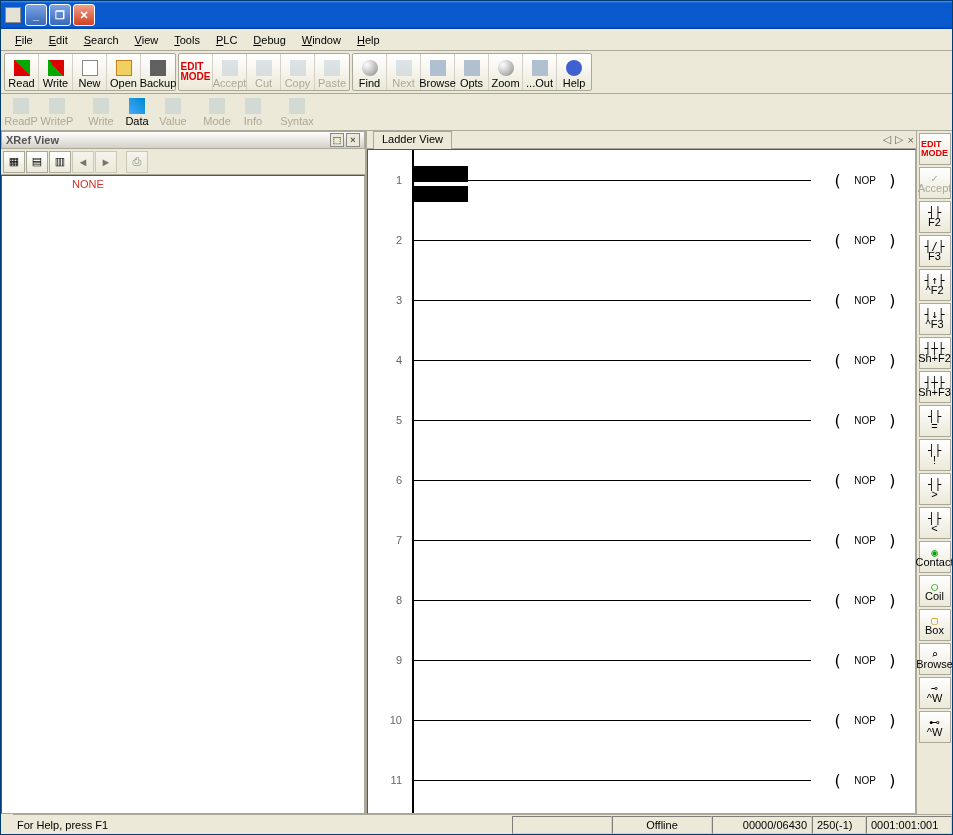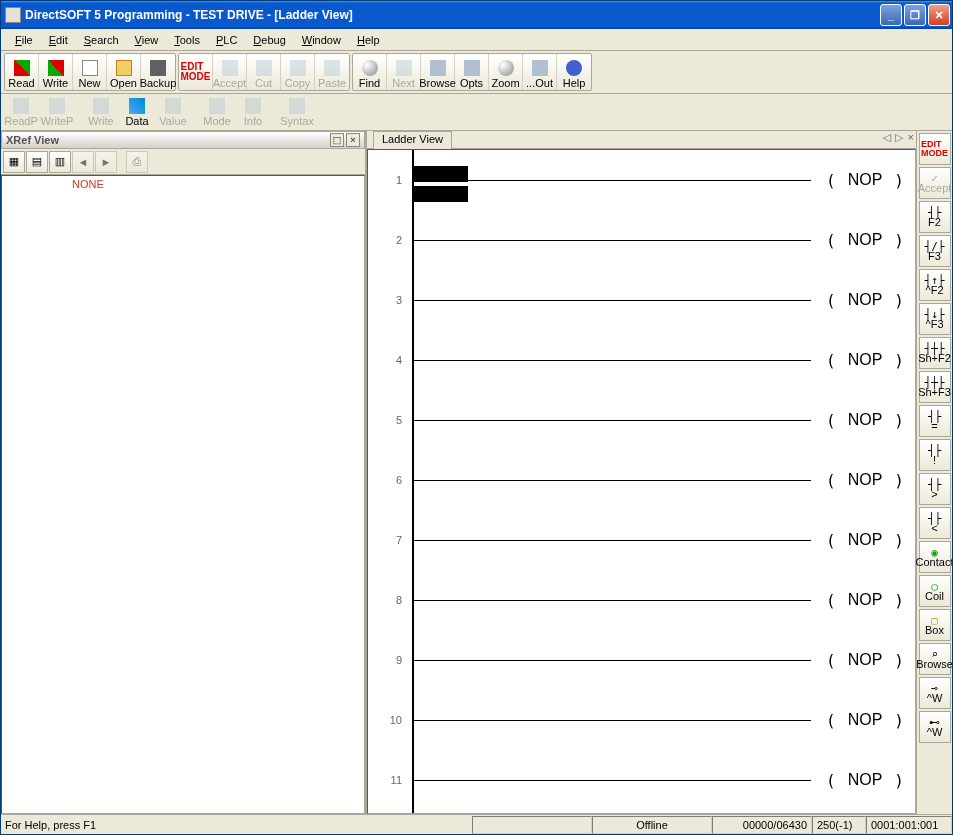--- a/index.html
+++ b/index.html
@@ -36,63 +36,62 @@
 .xth{border-right:1px solid #aca899;display:flex;align-items:center;justify-content:center;font-size:11px;color:#000;}
 .xth.c1{width:172px;}
 .xth.c2{width:48px;}
 .xth.c3{width:56px;}
 .xth.c4{flex:1;}
 .xbody{flex:1;background:#fff;border:1px inset #aca899;}
 .xrow{display:flex;height:16px;}
 .xcell{display:flex;align-items:center;justify-content:center;}
 .xcell.c1{width:172px;color:#d0342c;}
 .rightpane{flex:1;display:flex;flex-direction:column;background:#ece9d8;}
-.tabrow{height:18px;display:flex;align-items:flex-start;border-bottom:1px solid #aca899;background:#ece9d8;padding-left:6px;}
+.tabrow{height:18px;display:flex;align-items:center;border-bottom:1px solid #aca899;background:#ece9d8;padding-left:6px;}
 .tab{height:18px;background:#ece9d8;border:1px solid #aca899;border-bottom:none;padding:1px 8px;font-size:11px;}
 .tabrow .sp{flex:1;}
 .tabctrl{font-size:11px;color:#666;padding:0 2px;}
 .ladder{flex:1;background:#fff;border:1px inset #aca899;overflow:hidden;position:relative;}
 .rail{position:absolute;top:0;bottom:0;width:2px;background:#000;}
 .railL{left:44px;}
 .rung{display:flex;align-items:center;height:60px;position:relative;}
 .rnum{width:40px;text-align:right;padding-right:6px;color:#666;}
 .rline{flex:1;border-top:1px solid #000;margin-left:4px;margin-right:4px;}
 .coilwrap{width:100px;display:flex;align-items:center;justify-content:center;}
 .paren{font-family:monospace;font-size:16px;}
-.nop{padding:0 12px;font-size:16px;}
+.nop{padding:0 12px;font-size:10px;}
 .cursor{position:absolute;left:46px;top:16px;width:54px;height:36px;}
 .cursor .cbar{height:16px;background:#000;}
 .cursor .cgap{height:4px;}
 .rightrail{width:36px;background:#ece9d8;border-left:1px solid #aca899;display:flex;flex-direction:column;align-items:center;padding-top:2px;}
 .rrbtn{width:32px;height:32px;border:1px solid #aca899;background:linear-gradient(to bottom,#fff,#ece9d8);margin-bottom:2px;display:flex;flex-direction:column;align-items:center;justify-content:center;font-size:8px;color:#000;line-height:9px;}
 .rrbtn.editm{color:#d00;font-weight:bold;font-size:9px;}
 .rrbtn.dis{color:#aca899;}
 .rrbtn .sym{font-family:monospace;font-size:11px;line-height:11px;}
-.statusbar{height:20px;border-top:1px solid #aca899;background:#ece9d8;display:flex;align-items:flex-end;}
+.statusbar{height:20px;border-top:1px solid #aca899;background:#ece9d8;display:flex;align-items:flex-end;margin-left:12px;}
 .stcell{border:1px inset #d4d0c8;height:18px;display:flex;align-items:center;padding:0 4px;font-size:11px;}
 .stcell.main{flex:1;border:none;}
-.stcell.w1{width:120px;}
+.stcell.w1{width:100px;}
 .stcell.w2{width:100px;justify-content:flex-end;}
 .stcell.w3{width:54px;}
 .stcell.w4{width:86px;}
 .ico-read{background:linear-gradient(45deg,#d00 50%,#0a0 50%);}
 .ico-write{background:linear-gradient(45deg,#0a0 50%,#d00 50%);}
 .ico-new{background:#fff;border:1px solid #888;}
 .ico-open{background:#f0d060;border:1px solid #c08020;}
 .ico-backup{background:#606060;}
 .ico-find{background:radial-gradient(circle at 30% 30%,#fff,#888);border-radius:50%;}
 .ico-generic{background:#b0c0d0;}
 .ico-help{background:#4060d0;border-radius:50%;}
 </style>
 </head>
 <body>
 
 <div class="titlebar">
   <div class="ticon"></div>
-  <div class="ttext">DirectSOFT 5 Programming - TEST DRIVE - [Ladder View]</div>
   <div class="winbtns">
     <div class="winbtn">_</div>
     <div class="winbtn">❐</div>
     <div class="closebtn winbtn">✕</div>
   </div>
 </div>
 
 <div class="menubar">
   <span><u>F</u>ile</span>
   <span><u>E</u>dit</span>

